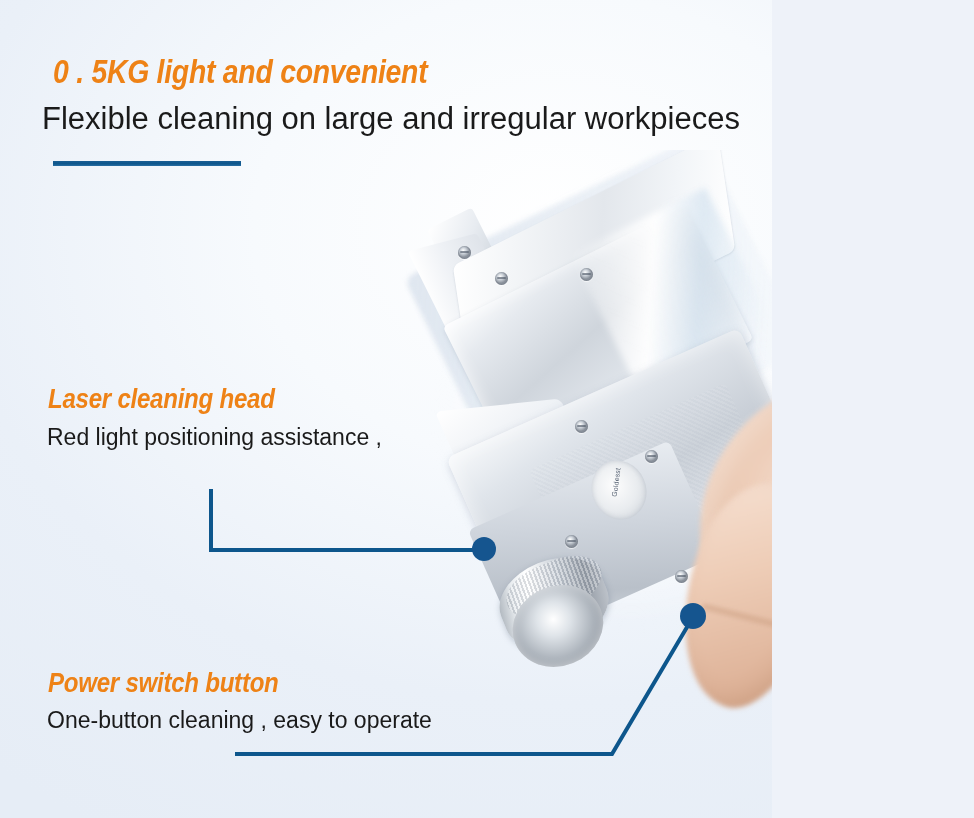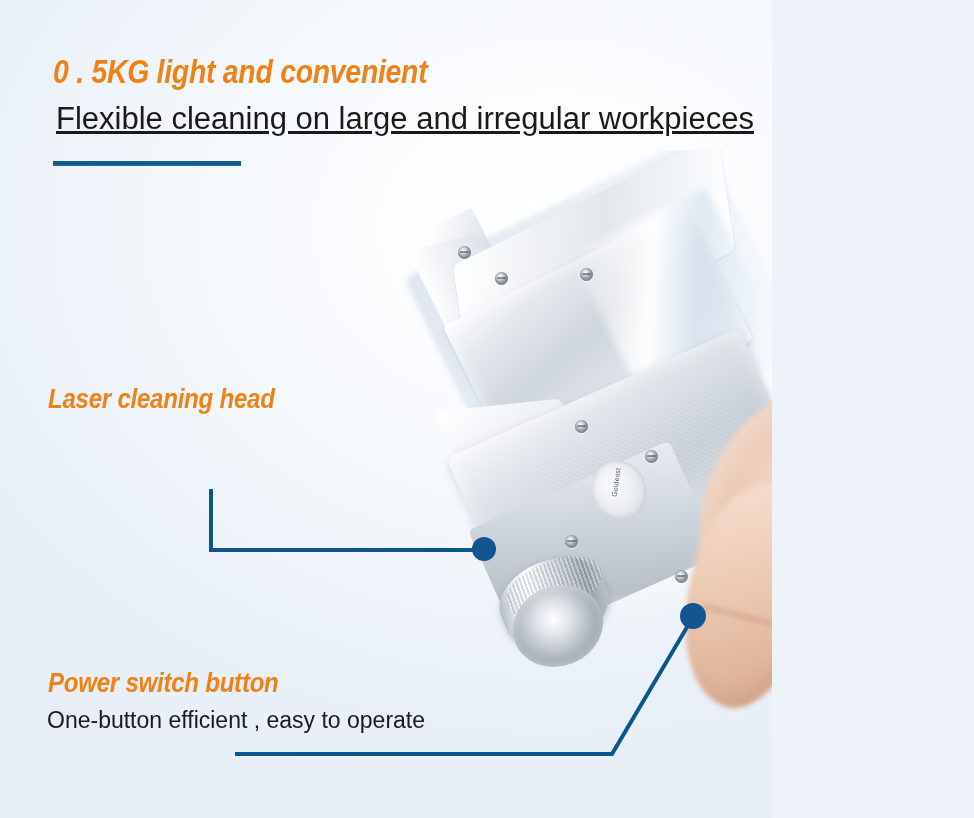--- a/index.html
+++ b/index.html
@@ -278,21 +278,21 @@
     white-space: nowrap;
   }
   .body-dark {
     position: absolute;
     font-family: "Liberation Sans", sans-serif;
     color: #1a1a1a;
     white-space: nowrap;
   }
 
   #hdr-title   { left: 53px;  top: 53px;  font-size: 33px; }
-  #hdr-sub     { left: 56px;  top: 101px; font-size: 31px; text-decoration: underline; }
+  #hdr-sub     { left: 42px;  top: 101px; font-size: 31px; }
   #hdr-rule {
     position: absolute;
     left: 53px; top: 161px;
     width: 188px; height: 5px;
     background: linear-gradient(180deg, #1a5e93 0%, #0d568c 55%, #2a6fa3 100%);
   }
 
   #cal1-title  { left: 48px;  top: 383px; font-size: 28px; }
   #cal1-l1     { left: 47px;  top: 424px; font-size: 23px; }
   #cal1-l2     { left: 47px;  top: 456px; font-size: 23px; }
@@ -369,17 +369,18 @@
 
     <polyline points="235,754 612,754 693,617" fill="none" stroke="#0d568c" stroke-width="4"></polyline>
     <circle cx="693" cy="616" r="13" fill="#15558f"></circle>
   </svg>
 
   <div class="head-orange" id="hdr-title">0 . 5KG light and convenient</div>
   <div class="body-dark" id="hdr-sub">Flexible cleaning on large and irregular workpieces</div>
   <div id="hdr-rule"></div>
 
   <div class="head-orange" id="cal1-title">Laser cleaning head</div>
+  <div class="body-dark" id="cal1-l1">Red light positioning assistance ,</div>
 
   <div class="head-orange" id="cal2-title">Power switch button</div>
-  <div class="body-dark" id="cal2-l1">One-button efficient , easy to operate</div>
+  <div class="body-dark" id="cal2-l1">One-button cleaning , easy to operate</div>
 
 </div>
 
 </body></html>

